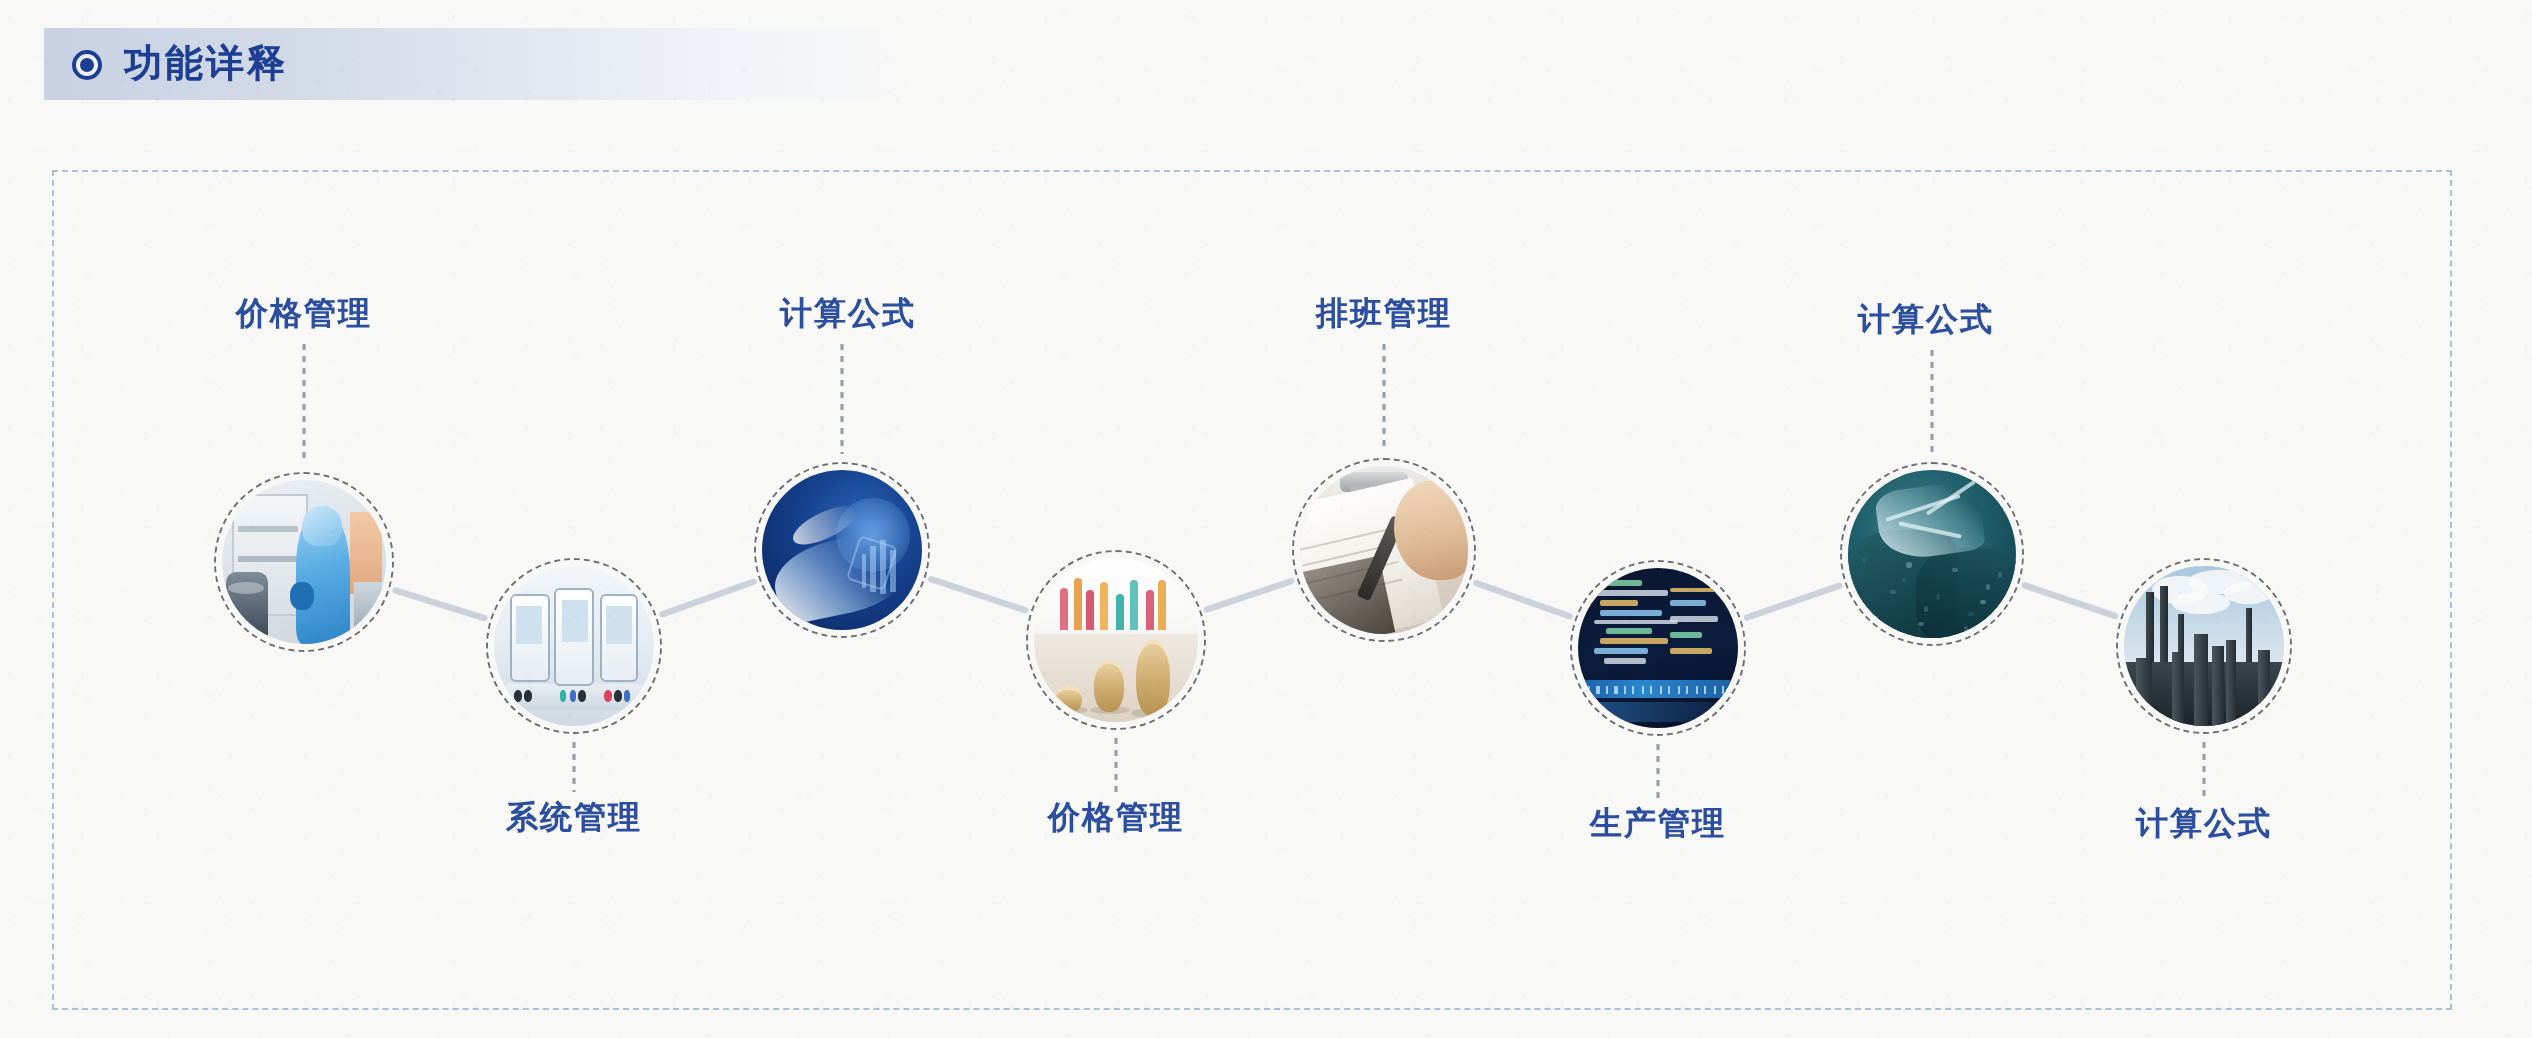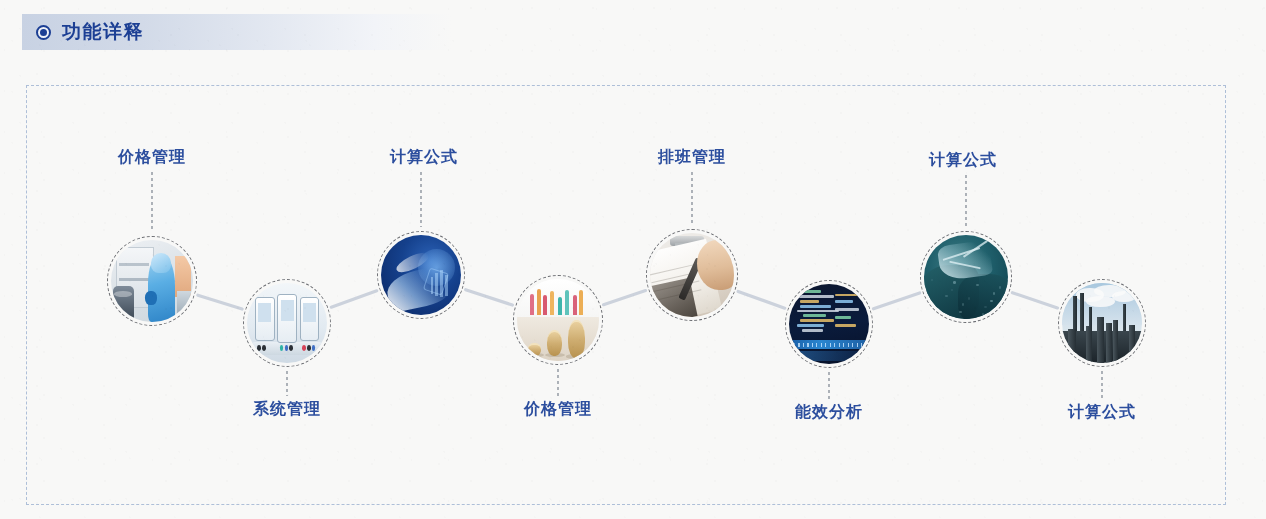--- a/index.html
+++ b/index.html
@@ -369,21 +369,21 @@
           <div class="btick" style="left: 56.4%;"></div>
           <div class="btick" style="left: 62%;"></div>
           <div class="btick" style="left: 67.6%;"></div>
           <div class="btick" style="left: 73.2%;"></div>
           <div class="btick" style="left: 78.8%;"></div>
           <div class="btick" style="left: 84.4%;"></div>
           <div class="btick" style="left: 90%;"></div>
           <div class="ph wave"></div>
         </div>
       </div>
-      <div class="node-label" style="left: 749px; top: 402px; width: 160px;">能效分析</div>
+      <div class="node-label" style="left: 749px; top: 402px; width: 160px;">生产管理</div>
     </div>
     <div class="node">
       <div class="node-circle" style="left: 920px; top: 231px; width: 92px; height: 92px;">
         <div class="node-photo photo-formula">
           <div class="ph landA"></div>
           <div class="ph landB"></div>
           <div class="ph crane"></div>
           <div class="beam" style="left: 22%; top: 22%; width: 46%; transform: rotate(-18deg);"></div>
           <div class="beam" style="left: 30%; top: 34%; width: 38%; transform: rotate(12deg);"></div>
           <div class="beam" style="left: 44%; top: 16%; width: 34%; transform: rotate(-34deg);"></div>

